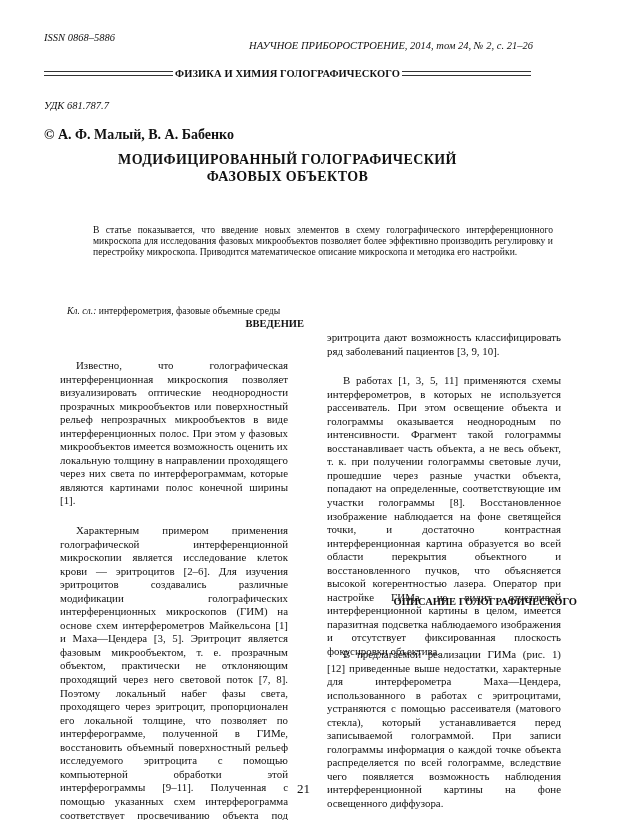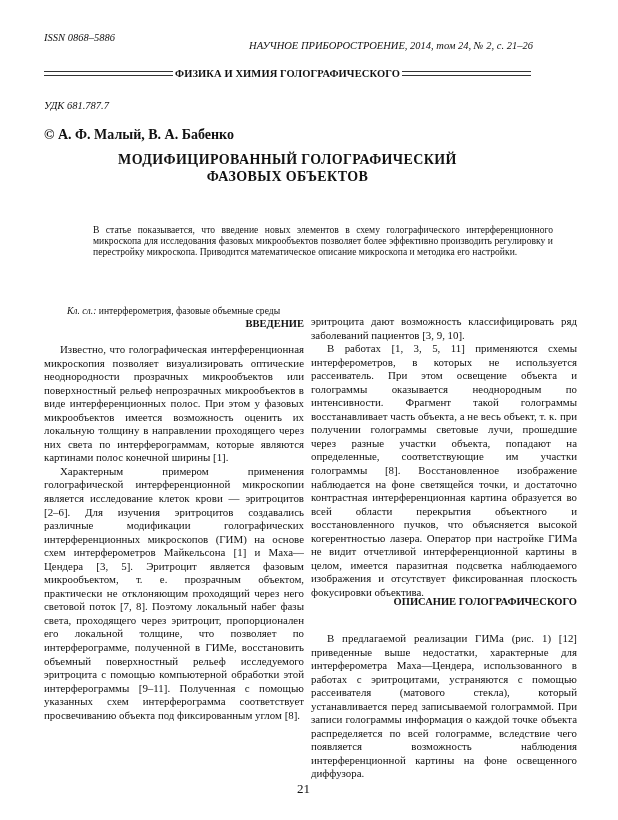--- a/index.html
+++ b/index.html
@@ -16,21 +16,21 @@
   .udk { left: 44px; top: 100px; font-size: 10.5px; font-style: italic; }
   .authors { left: 44px; top: 127px; font-size: 14px; font-weight: bold; }
   .title { left: 44px; top: 152px; width: 487px; text-align: center; font-size: 14px; font-weight: bold; line-height: 16.5px; letter-spacing: 0.4px; }
   .title div { white-space: nowrap; }
   .abstract { left: 67px; top: 224px; width: 460px; font-size: 9.6px; line-height: 11.2px; text-align: justify; margin-left: 26px; }
   .keywords { left: 67px; top: 275px; font-size: 9.6px; margin-top: 30px; }
   .keywords .kl { font-style: italic; }
   .col { font-size: 10.9px; line-height: 13.55px; text-align: justify; }
   .col-left { left: 44px; top: 343px; width: 260px; }
   .col-right { left: 311px; top: 315px; width: 266px; }
-  .col p { margin: 0; text-indent: 16px; }
+  .col p { margin: 16px; text-indent: 16px; }
   .col p.noindent { text-indent: 0; }
   .heading { font-weight: bold; font-size: 10.5px; text-align: right; }
   .h-intro { left: 44px; top: 318px; width: 260px; }
   .h-desc { left: 311px; top: 595px; width: 266px; line-height: 13px; }
   .col-right2 { left: 311px; top: 632px; width: 266px; }
   .pagenum { left: 297px; top: 773px; font-size: 13px; margin-top: 8px; }
 </style>
 </head>
 <body>
 

